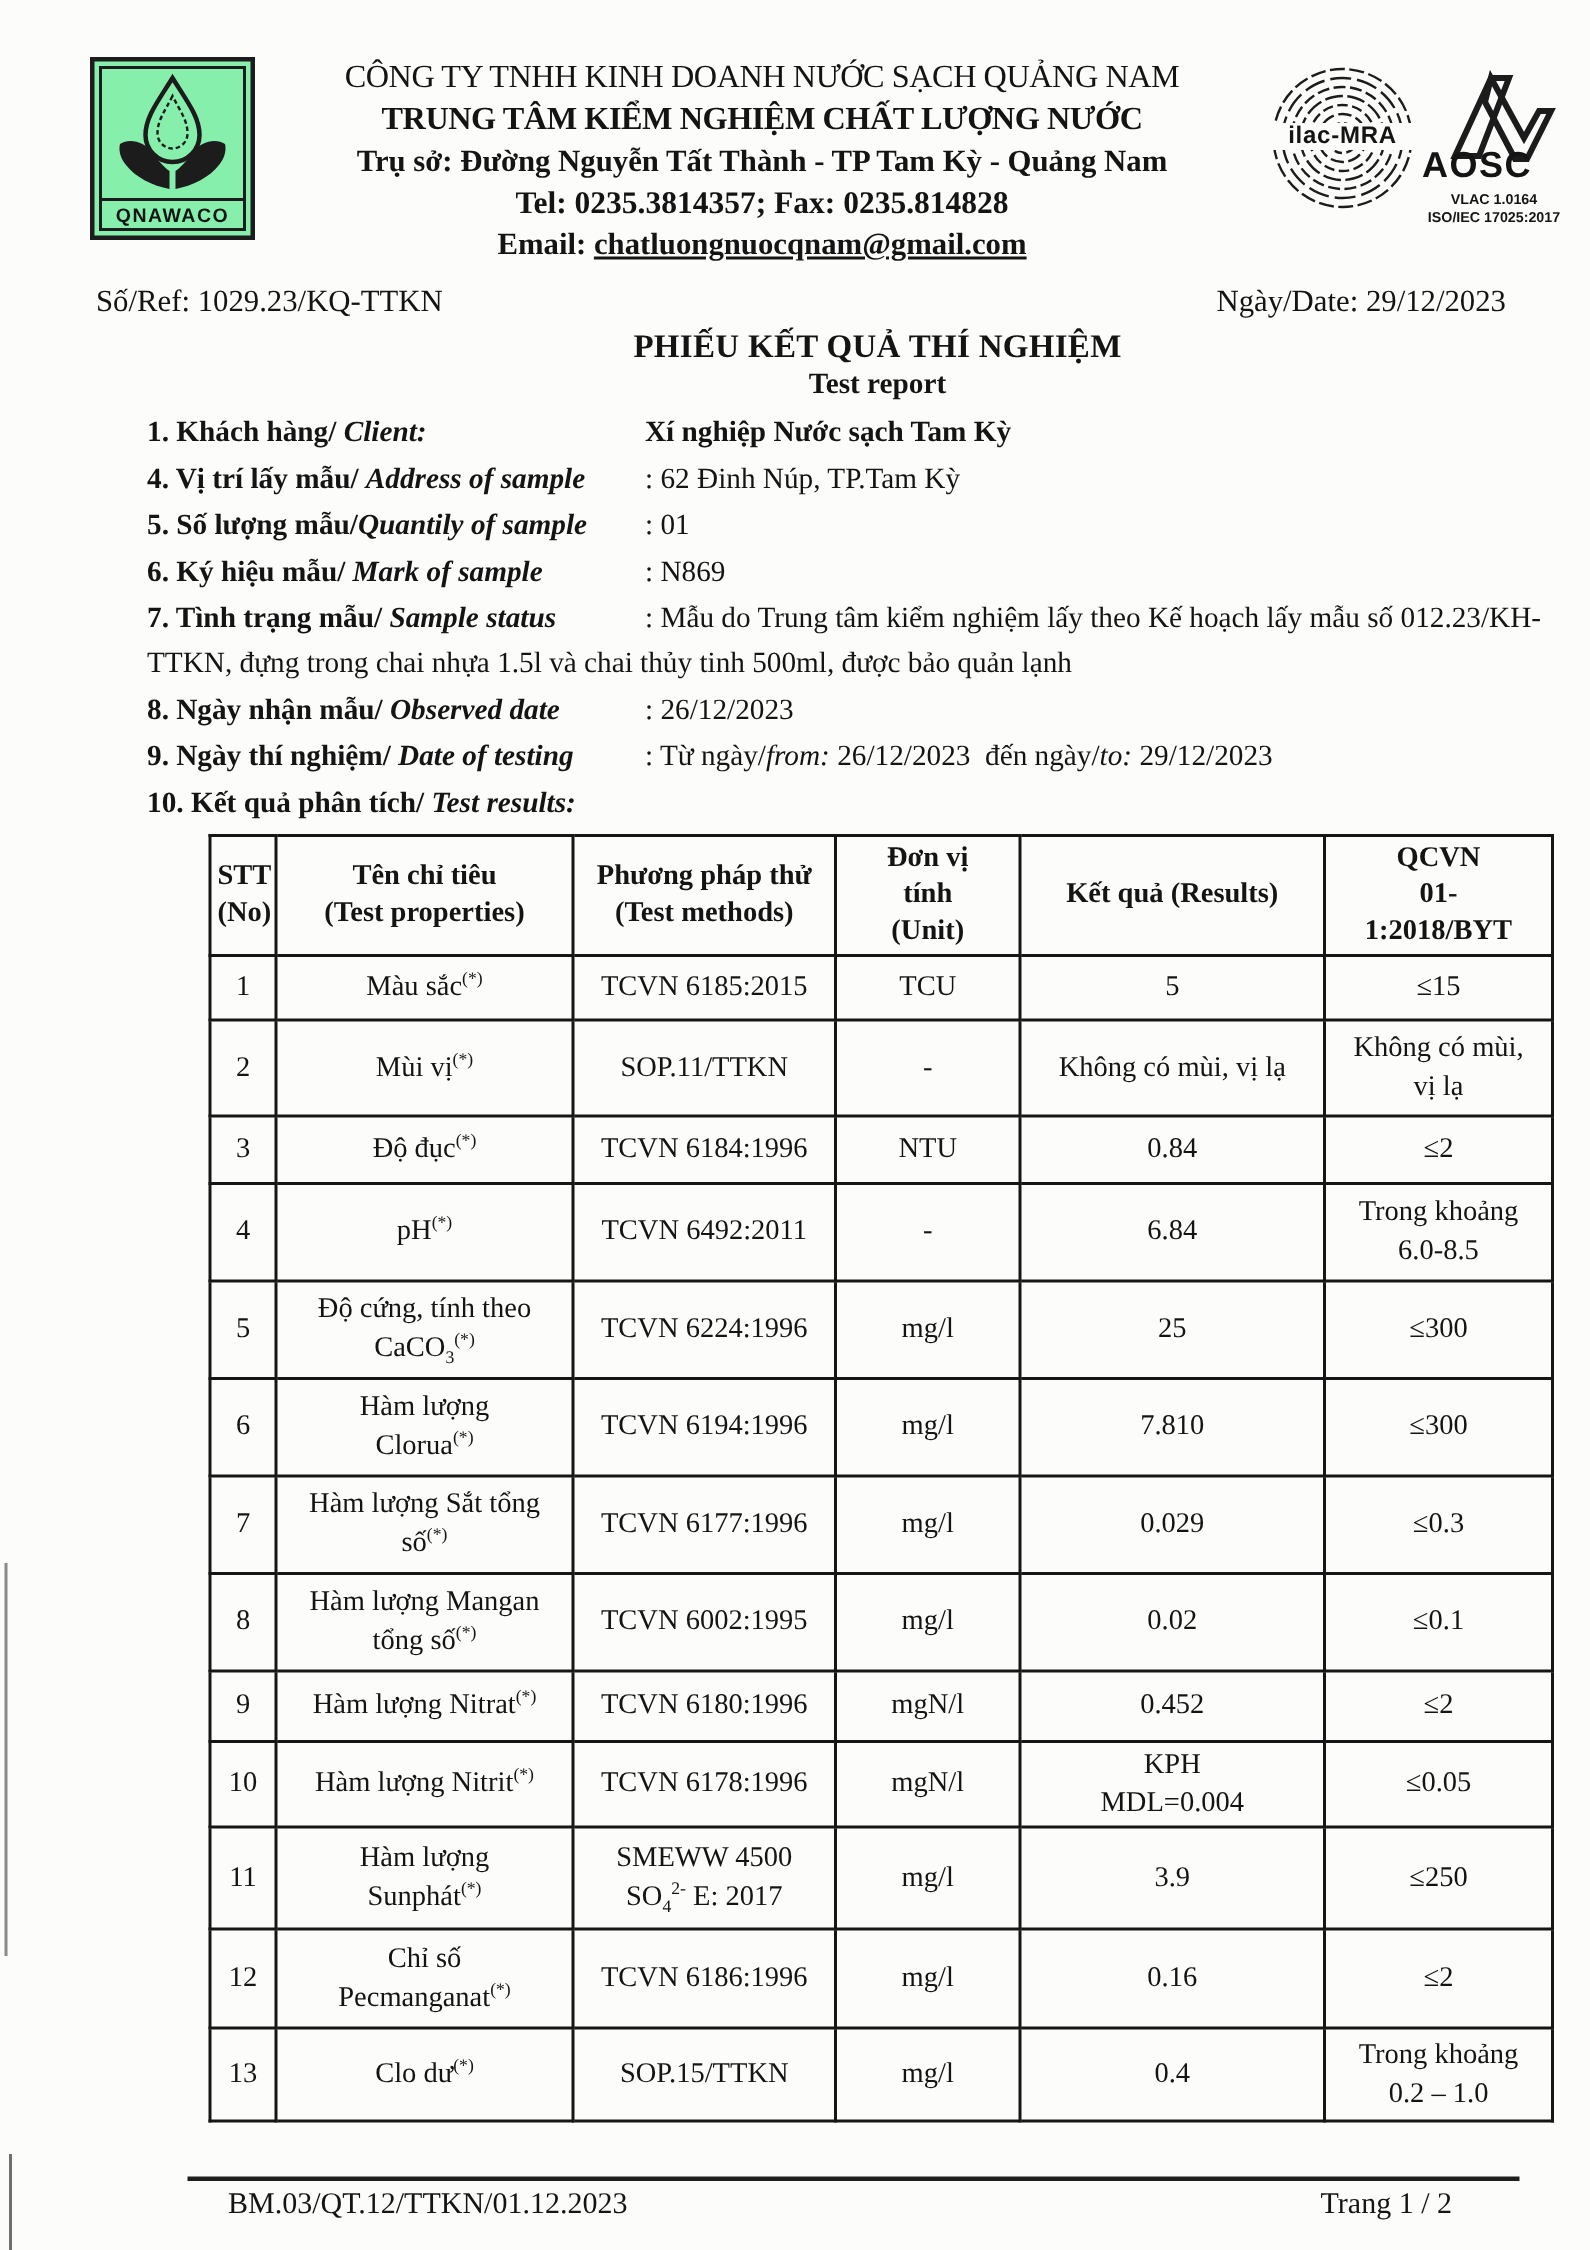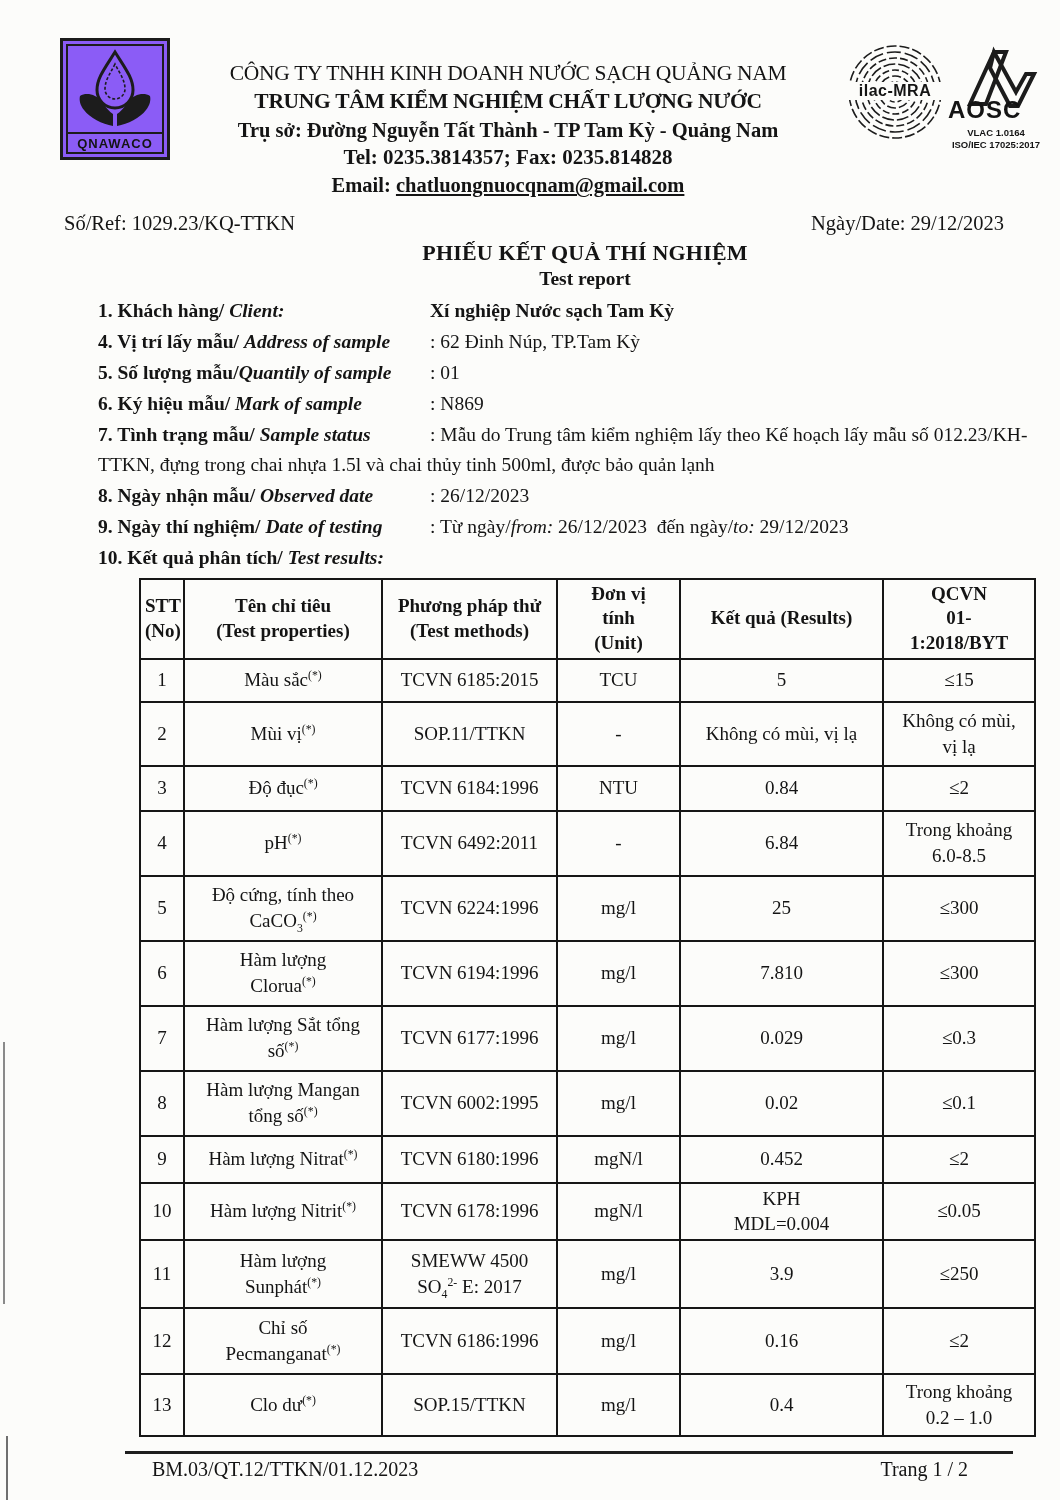--- a/index.html
+++ b/index.html
@@ -3,25 +3,25 @@
 <meta charset="utf-8">
 <style>
   * { margin:0; padding:0; box-sizing:border-box; }
   body { background:#9a9a9a; font-family:"Liberation Serif", serif; }
   .page {
     position:relative; width:1060px; height:1500px; margin:0 auto;
     background:#fcfcfa; color:#141414; overflow:hidden;
   }
   
   .header { display:flex; align-items:flex-start; padding:38px 14px 0 60px; }
-  .logo-box { width:110px; height:122px; border:3px solid #1c1c1c; padding:3px; flex:0 0 auto; background:#8b5cf6; }
+  .logo-box { width:110px; height:122px; border:3px solid #1c1c1c; padding:3px; flex:0 0 auto; background:#86efac; }
   .logo-inner { width:100%; height:100%; border:2px solid #1c1c1c; display:flex; flex-direction:column; }
   .logo-art { flex:1; display:flex; align-items:center; justify-content:center; }
   .logo-caption { border-top:2px solid #1c1c1c; text-align:center; font-size:13px; font-weight:bold; letter-spacing:1px; padding:2px 0 1px; font-family:"Liberation Sans", sans-serif; }
-  .header-center { flex:1; text-align:center; padding:0 6px; line-height:1.28;margin-top:22px; }
+  .header-center { flex:1; text-align:center; padding:0 6px; line-height:1.28; }
   .h-company { font-size:21.5px; letter-spacing:-0.3px; white-space:nowrap; }
   .h-centername { font-size:21.5px; font-weight:bold; letter-spacing:-0.3px; white-space:nowrap; }
   .h-address { font-size:20.5px; font-weight:bold; margin-top:2px; }
   .h-phone { font-size:21px; font-weight:bold; margin-top:1px; }
   .h-email { font-size:20.5px; font-weight:bold; margin-top:1px; }
   .h-email a { color:inherit;text-align:center; }
   .header-logos { flex:0 0 200px; display:flex; align-items:flex-start; gap:2px; padding-top:2px; }
   .ilac-wrap { position:relative; width:98px; height:104px; }
   .ilac-band { position:absolute; left:-2px; top:42px; width:102px; background:#fcfcfa; text-align:center;
     font-family:"Liberation Sans", sans-serif; font-weight:bold; font-size:16px; letter-spacing:0.5px; }

